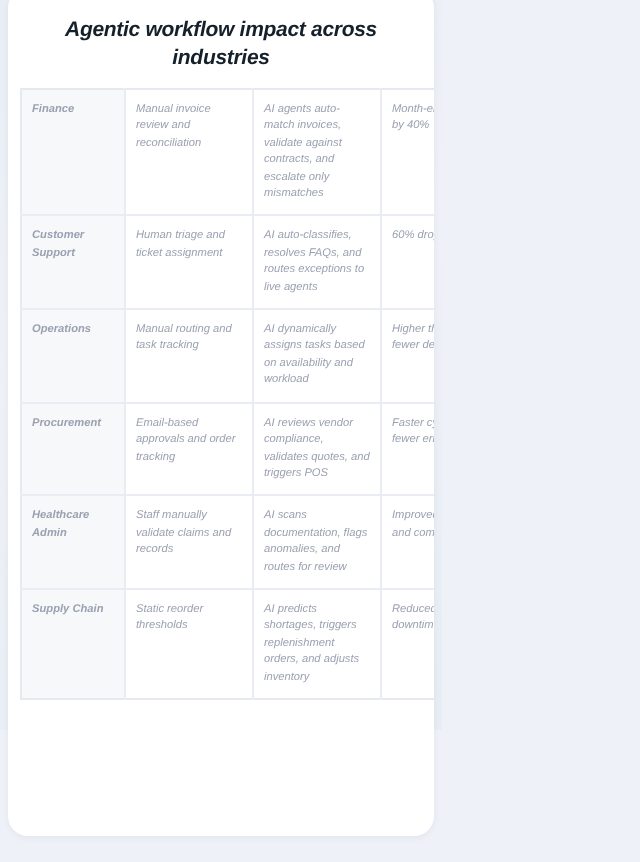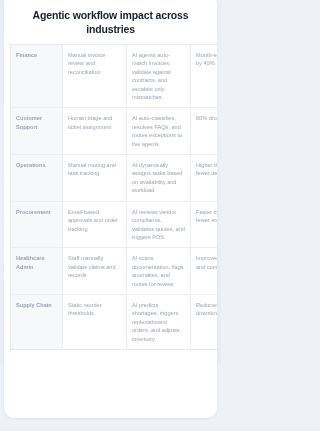--- a/index.html
+++ b/index.html
@@ -12,20 +12,21 @@
     background: #eef1f7;
     font-family: "Liberation Sans", sans-serif;
     overflow: hidden;
   }
   .page {
     position: relative;
     width: 221px;
     height: 365px;
     background: linear-gradient(160deg, #e9edf5 0%, #eef1f7 40%, #e8ecf4 100%);
     box-sizing: border-box;
+    font-style: italic;
   }
   .card {
     position: absolute;
     left: 4px;
     top: -6px;
     width: 213px;
     height: 424px;
     background: #ffffff;
     border-radius: 10px;
     box-shadow: 0 1px 3px rgba(40, 50, 80, 0.06);

